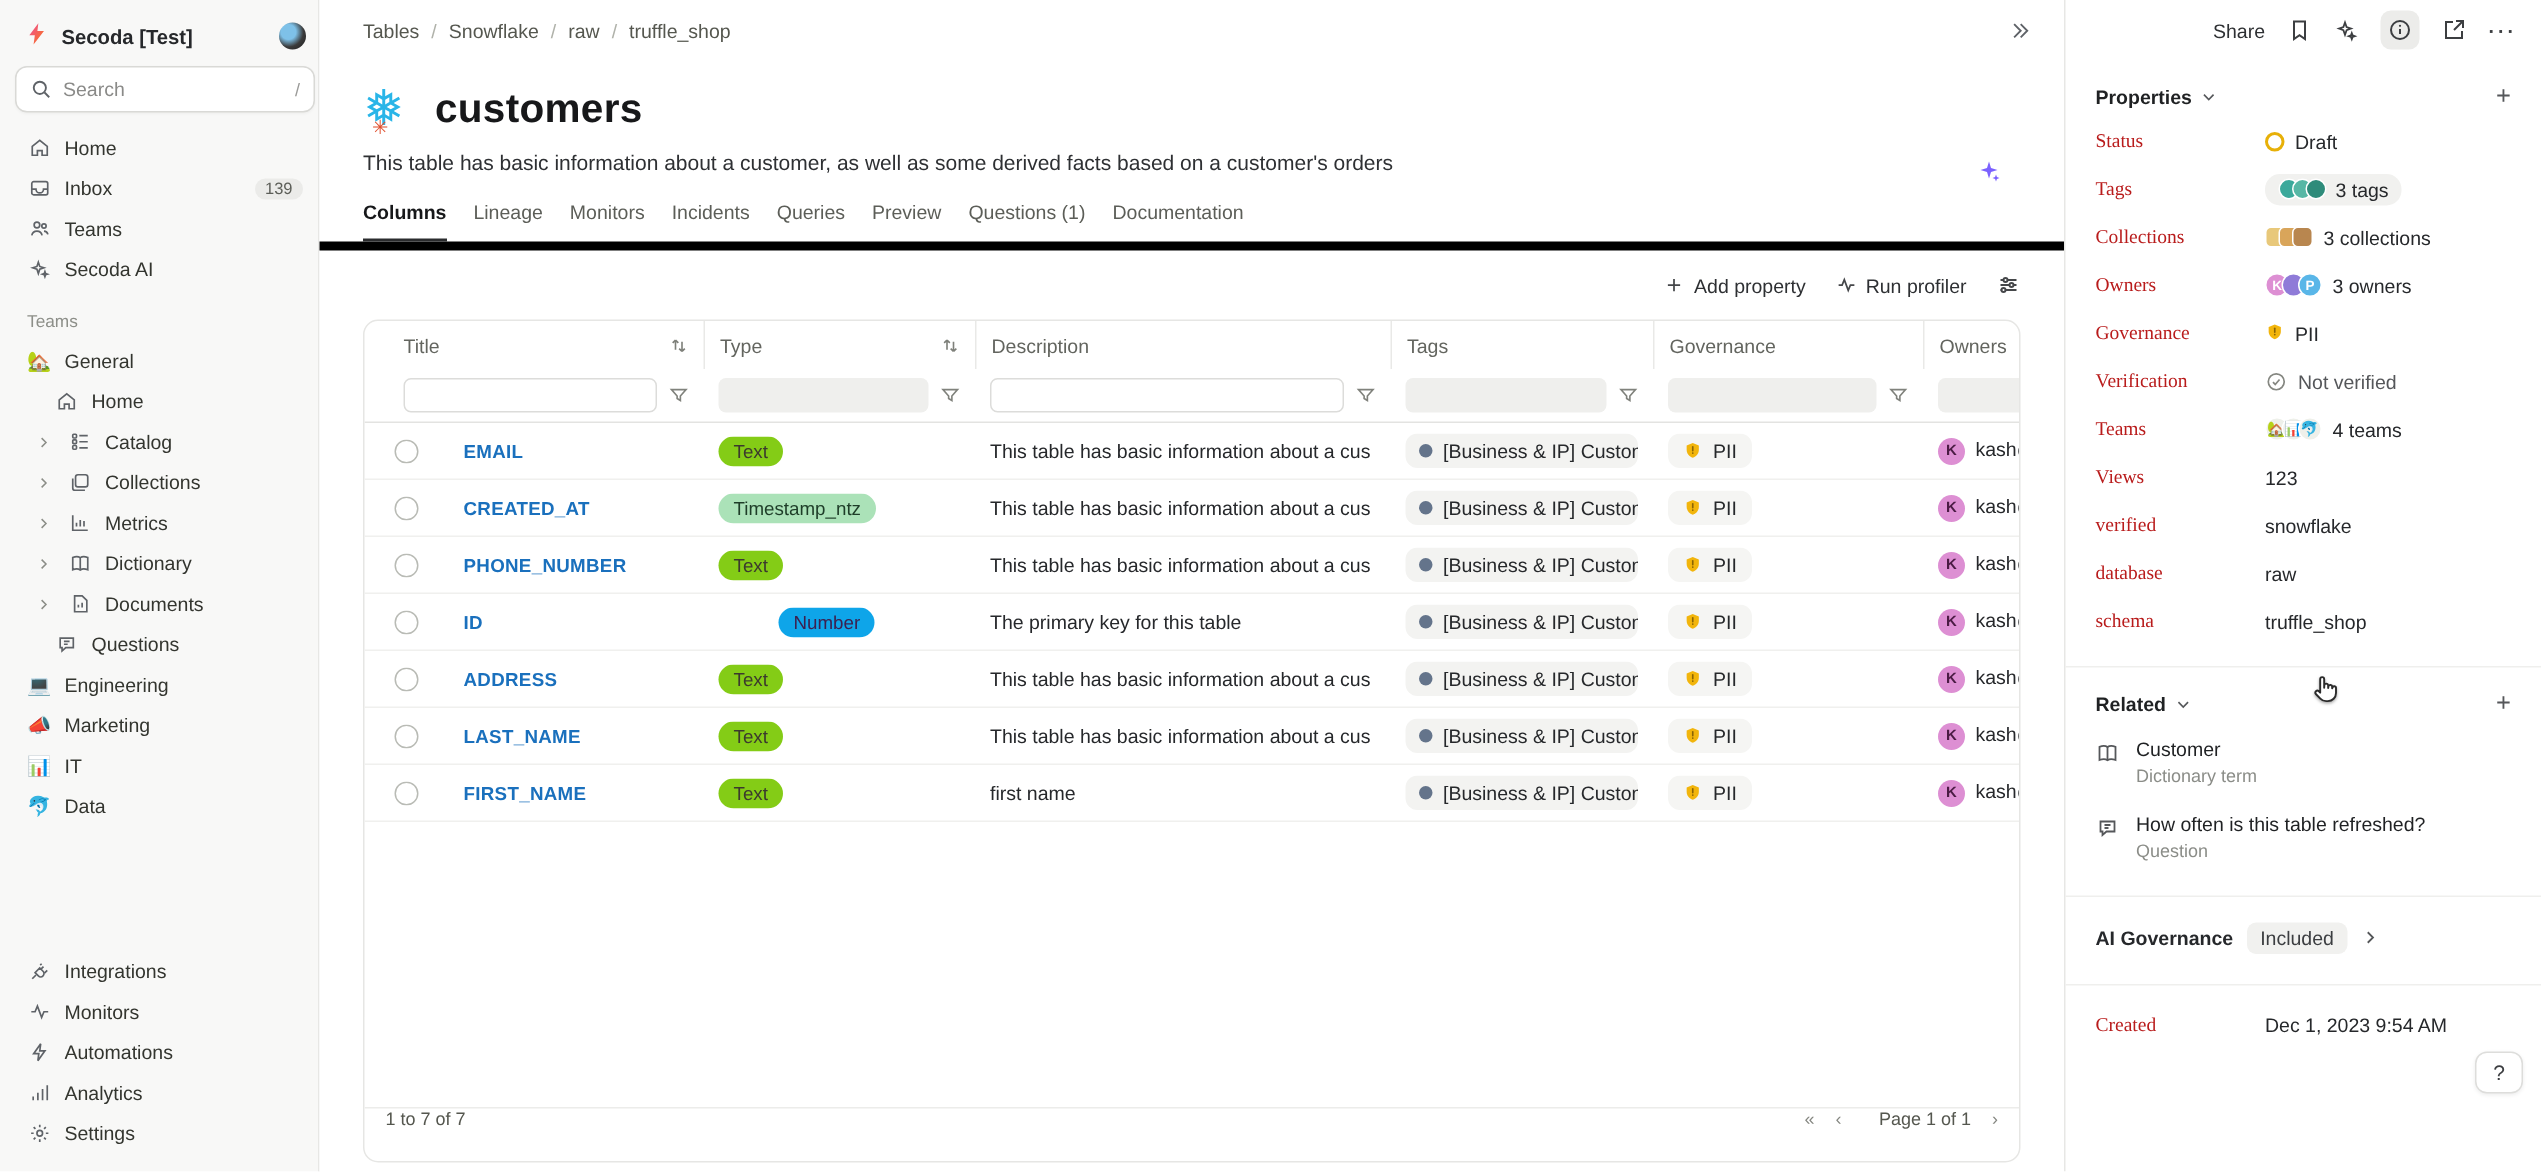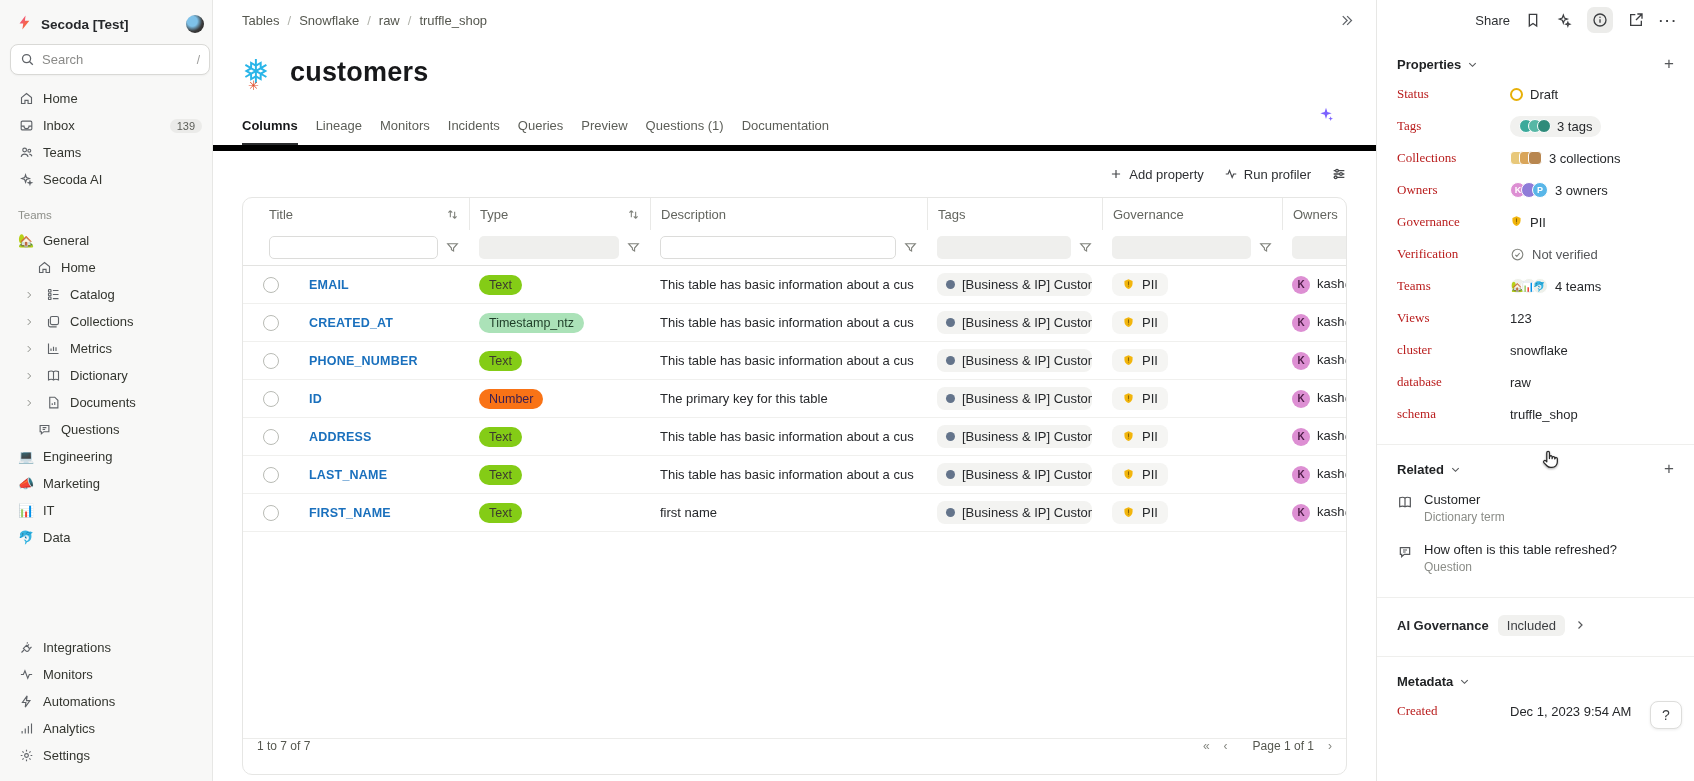--- a/index.html
+++ b/index.html
@@ -70,21 +70,21 @@
   .funnel { color:#80827c; display:flex; cursor:pointer; }
   .funnel svg { width:13px; height:13px; }
   .trow { height:38px; border-bottom:1px solid #f0f0ee; }
   .trow > div { display:flex; align-items:flex-start; padding:0 10px; overflow:hidden; white-space:nowrap; }
   .cb-cell { justify-content:center; }
   .cb { width:16px; height:16px; border:1.4px solid #b9bbb5; border-radius:50%; cursor:pointer; background:#fff; }
   .col-title { color:#1a70bd; font-weight:700; font-size:12.5px; letter-spacing:.2px; cursor:pointer; }
   .type-pill { padding:3px 10px; border-radius:10px; font-size:12.5px; color:#3c3a2e; }
   .type-yellow { background:#84cc16; }
   .type-green { background:#abe2b8; color:#1e3d28; }
-  .type-purple { background:#f97316; color:#3c2050; }
+  .type-purple { background:#0ea5e9; color:#3c2050;margin-left:40px; }
   .desc-cell { color:#26282b; }
   .tag-pill { display:flex; align-items:center; gap:7px; background:#f3f3f1; border-radius:8px; padding:4px 9px; max-width:100%; overflow:hidden; white-space:nowrap; }
   .tag-dot { width:9px; height:9px; border-radius:50%; background:#64748b; flex:none; }
   .gov-pill { display:flex; align-items:center; gap:7px; background:#f5f5f3; border-radius:8px; padding:4px 10px; }
   .shield { width:13px; height:14px; flex:none; }
   .owner-cell { gap:7px; }
   .avatar-k { width:18px; height:18px; border-radius:50%; background:#dd8fd3; color:#4b1b44; font-size:10px; font-weight:700; display:flex; align-items:center; justify-content:center; flex:none; }
   .spacer { flex:1; }
   .pagebar { height:36px; border-top:1px solid #ececea; display:flex; align-items:flex-start; padding:0 14px; color:#55574f; font-size:12px; }
   .pagebar .range { flex:1; }
@@ -378,20 +378,21 @@
           <svg width="15" height="15" viewBox="0 0 24 24" fill="none" stroke="#5f6368" stroke-width="2">
             <path d="m6 5 7 7-7 7M13 5l7 7-7 7"></path>
           </svg>
         </span>
     </div>
     <div class="title-row">
       <span class="sf-icon"><span class="sf-flake">❅</span><span class="sf-mark">✳</span></span>
       <h1 class="page-title">customers</h1>
     </div>
     <div class="desc-row">
+      <span>This table has basic information about a customer, as well as some derived facts based on a customer's orders</span>
       <span class="ai-sparkle"><svg viewBox="0 0 24 24" fill="#7b61ff">
             <path d="M12 2.5 14 9l6.5 2L14 13 12 19.5 10 13 3.5 11 10 9Z"></path>
             <path d="M19 15.5l.9 2.6 2.6.9-2.6.9-.9 2.6-.9-2.6-2.6-.9 2.6-.9Z"></path>
           </svg></span>
     </div>
     <div class="tabs" id="tabs">
         <div class="tab active">Columns</div>
         <div class="tab">Lineage</div>
         <div class="tab">Monitors</div>
         <div class="tab">Incidents</div>
@@ -855,21 +856,21 @@
               <span>4 teams</span>
             </span>
           </div>
           <div class="prop-row">
             <span class="prop-label">Views</span>
             <span class="prop-val">
               <span>123</span>
             </span>
           </div>
           <div class="prop-row">
-            <span class="prop-label">cluster</span>
+            <span class="prop-label">verified</span>
             <span class="prop-val">
               <span>snowflake</span>
             </span>
           </div>
           <div class="prop-row">
             <span class="prop-label">database</span>
             <span class="prop-val">
               <span>raw</span>
             </span>
           </div>
@@ -926,28 +927,20 @@
         <span class="inc-badge">Included</span>
         <span class="aigov-arrow">
             <svg viewBox="0 0 24 24" fill="none" stroke="currentColor" stroke-width="2.4">
               <path d="m9 5 7 7-7 7"></path>
             </svg>
           </span>
       </div>
     </div>
 
     <div class="sect">
-      <div class="sect-head">
-        <span>Metadata</span>
-        <span class="chevd">
-            <svg viewBox="0 0 24 24" fill="none" stroke="currentColor" stroke-width="2.4">
-              <path d="m5 9 7 7 7-7"></path>
-            </svg>
-          </span>
-      </div>
       <div class="prop-row">
         <span class="prop-label">Created</span>
         <span class="prop-val">Dec 1, 2023 9:54 AM</span>
       </div>
     </div>
 
     <span class="cursor-hand">
       <svg viewBox="0 0 24 24">
           <path d="M8.5 13.5V5.2a1.45 1.45 0 0 1 2.9 0v6.3l.1-1.7a1.4 1.4 0 0 1 2.8.1v1.7l.2-1a1.35 1.35 0 0 1 2.7.3v1l.2-.4a1.3 1.3 0 0 1 2.6.4v3.4c0 3.3-2.6 5.9-5.9 5.9h-1.3c-1.6 0-3.1-.65-4.2-1.8l-3.3-3.4a1.5 1.5 0 0 1 2.1-2.1l1.1 1.1z" fill="#fff" stroke="#2b2b2b" stroke-width="1.4" stroke-linejoin="round"></path>
         </svg>

